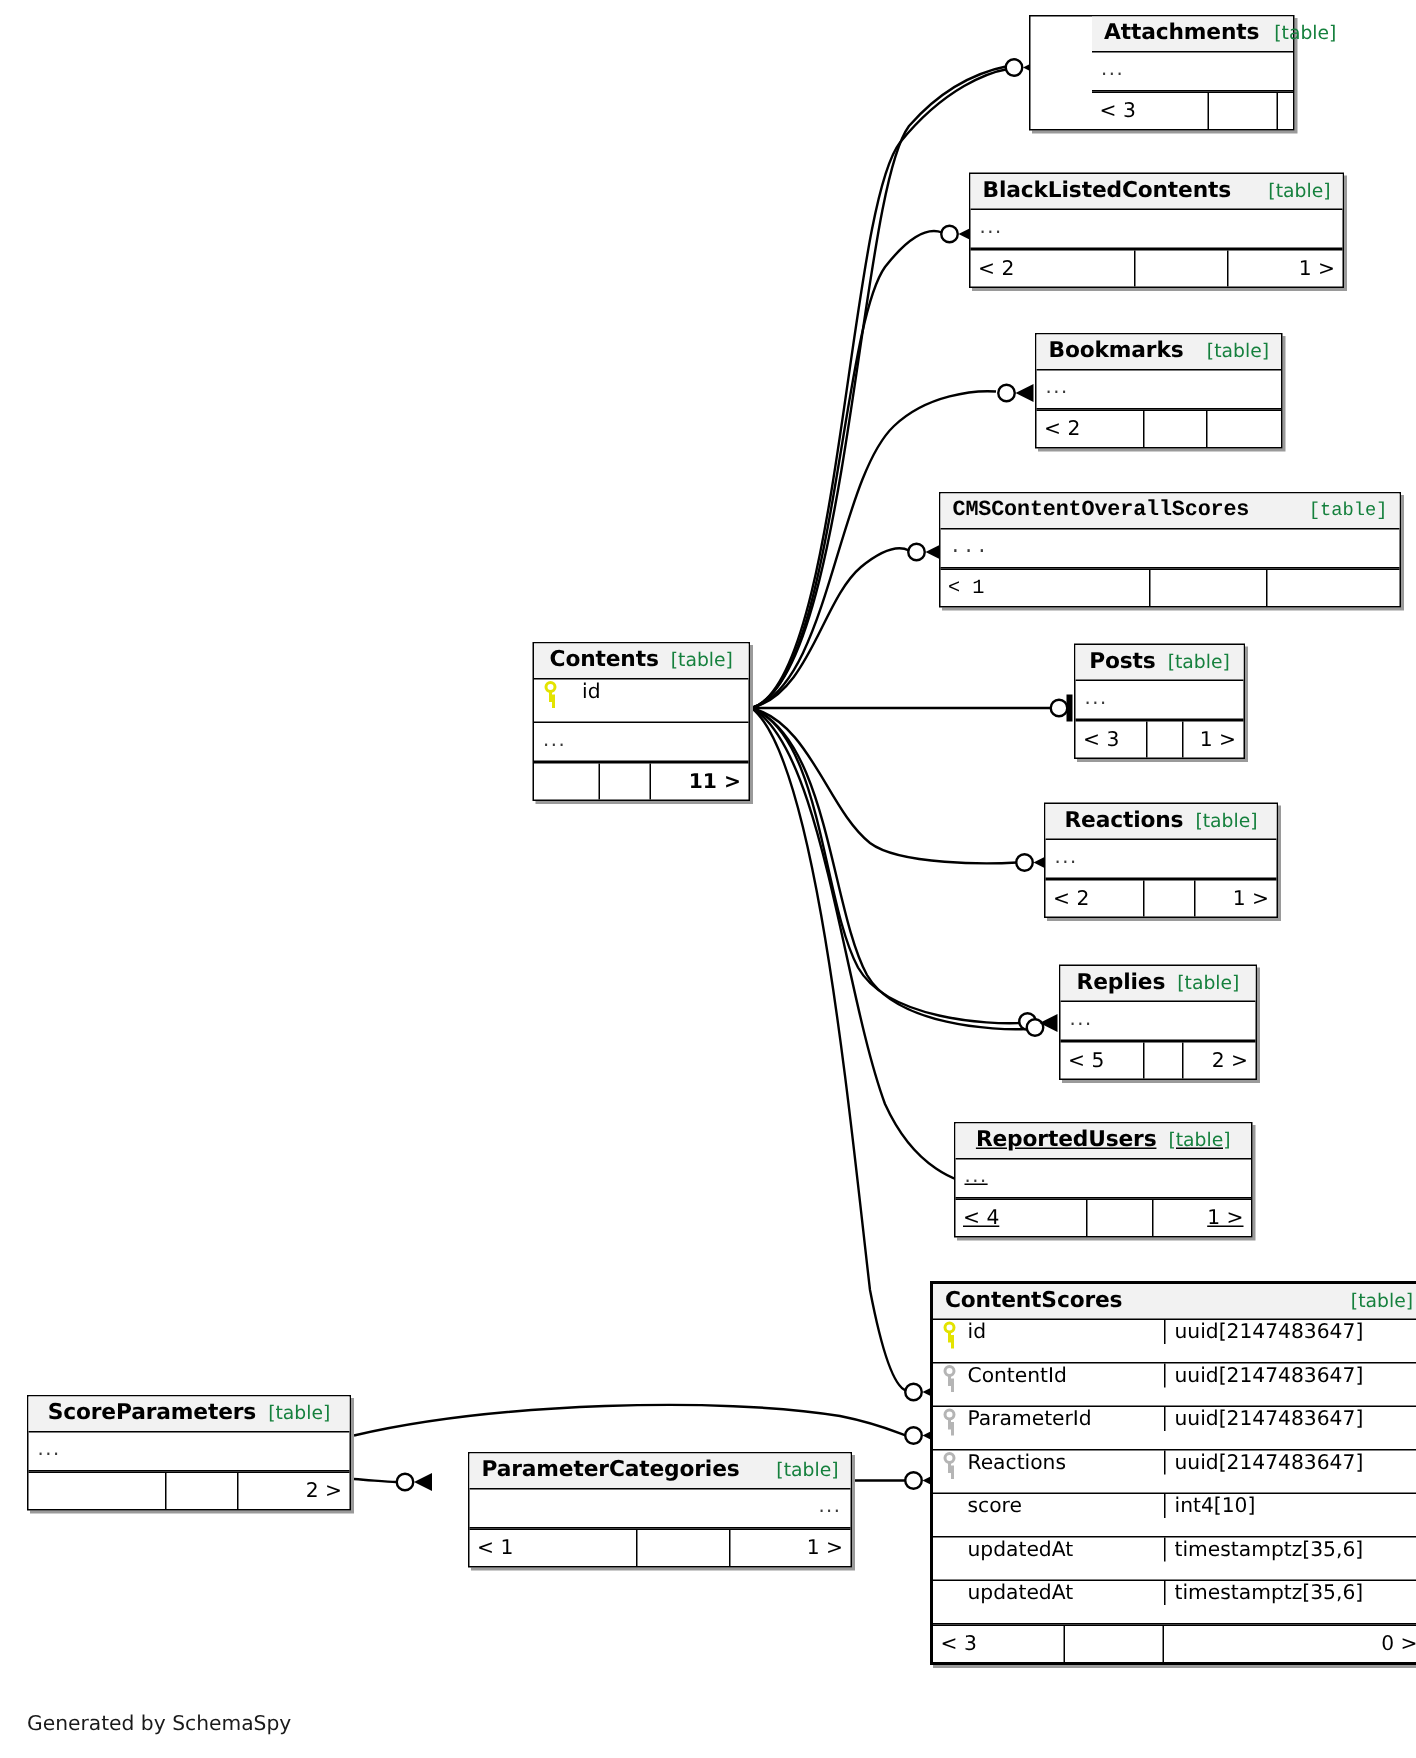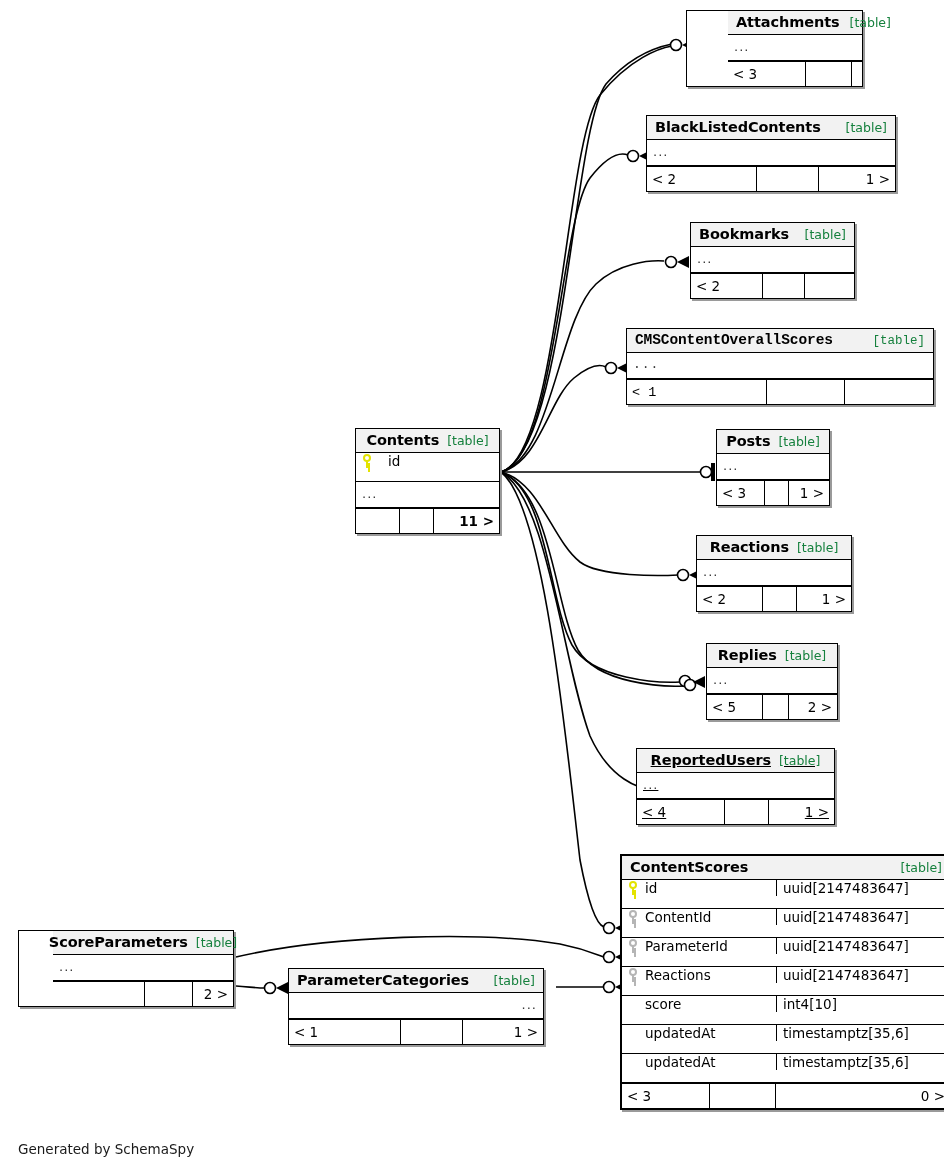--- a/index.html
+++ b/index.html
@@ -399,34 +399,34 @@
       <div class="col-type">timestamptz[35,6]</div>
     </div>
 
     <div class="footer-row">
       <div class="footer-cell left" style="flex:0 0 88px;">&lt; 3</div>
       <div class="footer-cell" style="flex:0 0 66px;"></div>
       <div class="footer-cell right" style="flex:1 1 auto;">0 &gt;</div>
     </div>
   </div>
 
-  <div class="tbl" style="left:18px; top:930px; width:216px;padding-left:34px;">
+  <div class="tbl" style="left:18px; top:930px; width:216px;">
     <div class="tbl-head center">
       <span class="tbl-name">ScoreParameters</span>
       <span class="tbl-tag">[table]</span>
     </div>
     <div class="row-ellipsis">...</div>
     <div class="footer-row">
       <div class="footer-cell left" style="flex:0 0 92px;"></div>
       <div class="footer-cell" style="flex:0 0 48px;"></div>
       <div class="footer-cell right" style="flex:1 1 auto;">2 &gt;</div>
     </div>
   </div>
 
-  <div class="tbl" style="left:288px; top:968px; width:256px;text-align:right;">
+  <div class="tbl" style="left:312px; top:968px; width:256px;text-align:right;">
     <div class="tbl-head">
       <span class="tbl-name">ParameterCategories</span>
       <span class="tbl-tag">[table]</span>
     </div>
     <div class="row-ellipsis">...</div>
     <div class="footer-row">
       <div class="footer-cell left" style="flex:0 0 112px;">&lt; 1</div>
       <div class="footer-cell" style="flex:0 0 62px;"></div>
       <div class="footer-cell right" style="flex:1 1 auto;">1 &gt;</div>
     </div>

